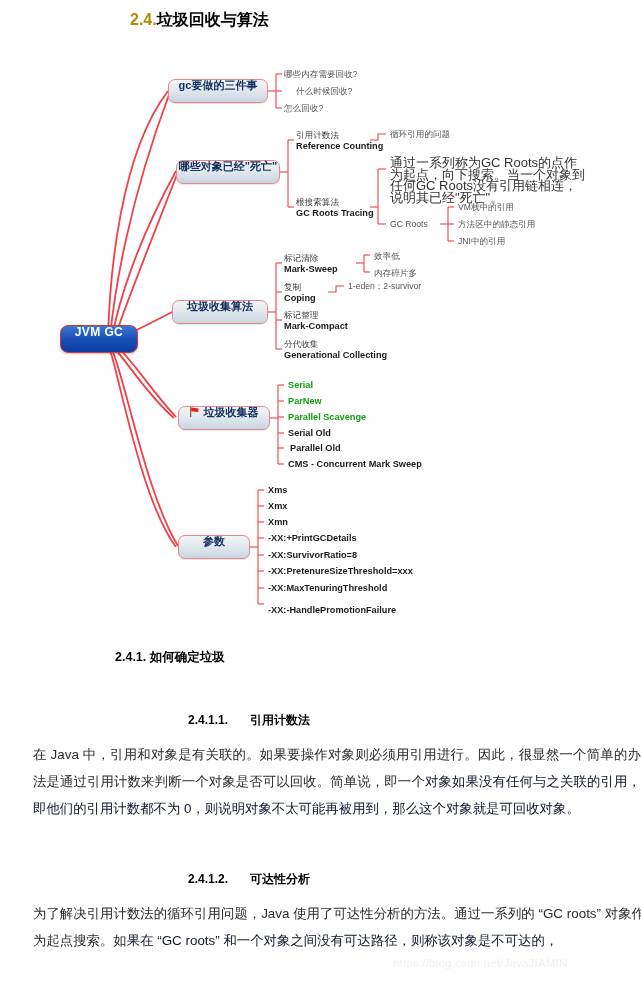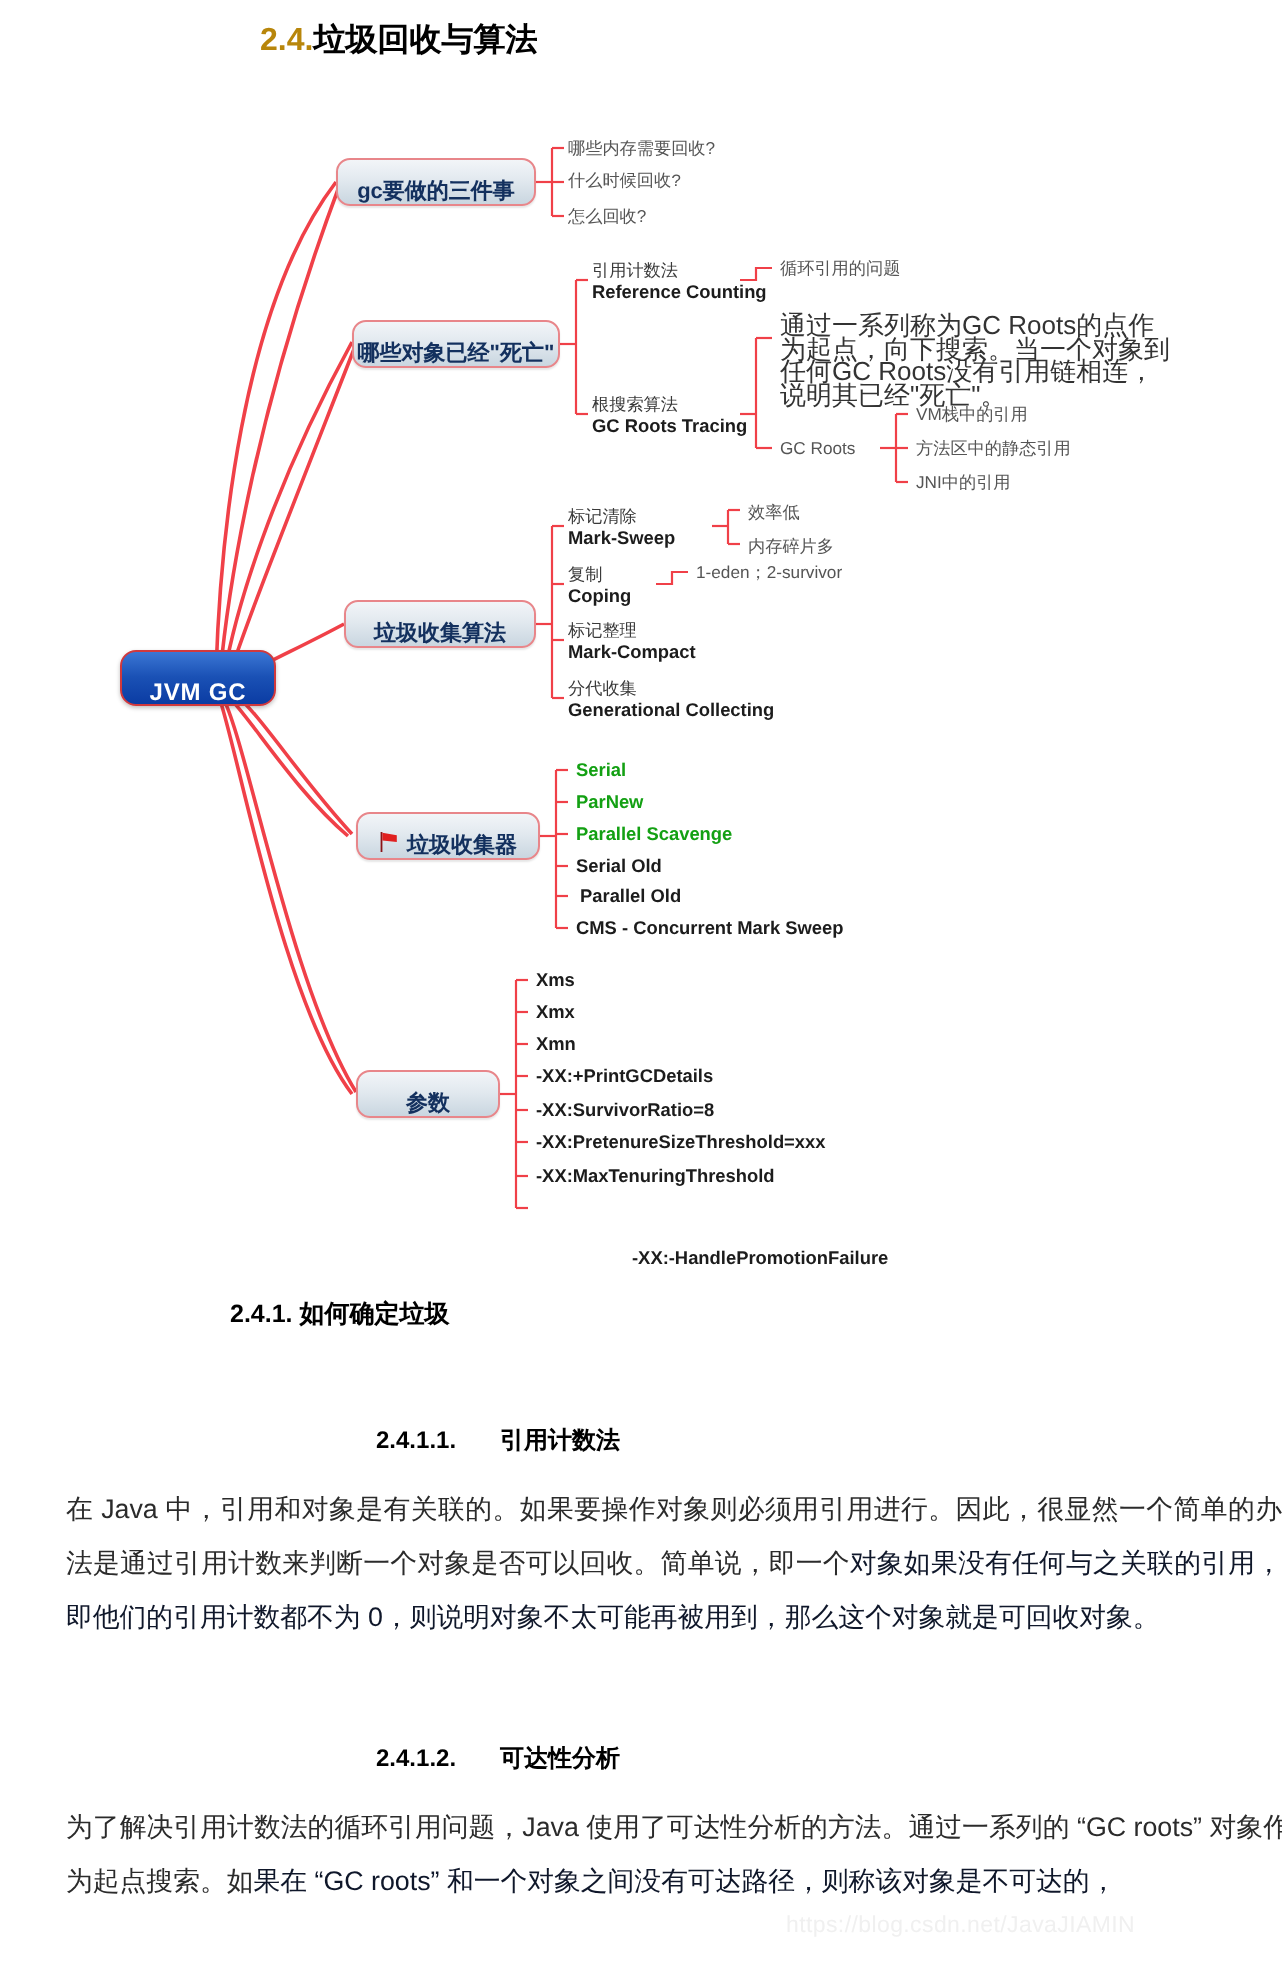--- a/index.html
+++ b/index.html
@@ -72,21 +72,21 @@
     box-sizing: border-box;
     border: 1px solid #e8868a;
     border-radius: 7px;
     background: linear-gradient(to bottom, #f2f5f8 0%, #e2e9ef 45%, #c9d6e0 100%);
     color: #13305e;
     font-size: 11px;
     font-weight: bold;
     text-align: center;
     line-height: 1;
     display: flex;
-    align-items: flex-end;
+    align-items: flex-start;
     justify-content: center;
     box-shadow: 0 1px 1px rgba(0,0,0,0.10);
     white-space: nowrap;
   }
   .node.root {
     background: linear-gradient(to bottom, #3b76d4 0%, #1a51b5 48%, #0b3ca3 100%);
     border: 1px solid #d0393d;
     color: #ffffff;
     font-size: 12px;
     letter-spacing: 0.4px;
@@ -223,21 +223,21 @@
   </svg>
 
   <div class="node root" style="left:60px; top:281px; width:78px; height:28px;">
     <span>JVM GC</span>
   </div>
 
   <div class="node" style="left:168px; top:35px; width:100px; height:24px;">
     <span>gc要做的三件事</span>
   </div>
   <div class="leaf plain" style="left:284px; top:25px;">哪些内存需要回收?</div>
-  <div class="leaf plain" style="left:284px; top:42px;font-family:Liberation Mono, monospace;">什么时候回收?</div>
+  <div class="leaf plain" style="left:296px; top:42px;">什么时候回收?</div>
   <div class="leaf plain" style="left:284px; top:59px;">怎么回收?</div>
 
   <div class="node" style="left:176px; top:116px; width:104px; height:24px;">
     <span>哪些对象已经"死亡"</span>
   </div>
 
   <div class="leaf" style="left:296px; top:86px;">
     <span class="cn">引用计数法</span>
     <span class="en">Reference Counting</span>
   </div>
@@ -301,21 +301,21 @@
   <div class="node" style="left:178px; top:491px; width:72px; height:24px;">
     <span>参数</span>
   </div>
   <div class="leaf bold" style="left:268px; top:441px;">Xms</div>
   <div class="leaf bold" style="left:268px; top:457px;">Xmx</div>
   <div class="leaf bold" style="left:268px; top:473px;">Xmn</div>
   <div class="leaf bold" style="left:268px; top:489px;">-XX:+PrintGCDetails</div>
   <div class="leaf bold" style="left:268px; top:506px;">-XX:SurvivorRatio=8</div>
   <div class="leaf bold" style="left:268px; top:522px;">-XX:PretenureSizeThreshold=xxx</div>
   <div class="leaf bold" style="left:268px; top:539px;">-XX:MaxTenuringThreshold</div>
-  <div class="leaf bold" style="left:268px; top:580px;margin-left:48px;">-XX:-HandlePromotionFailure</div>
+  <div class="leaf bold" style="left:268px; top:561px;">-XX:-HandlePromotionFailure</div>
 </div>
 
 <div class="h3" style="left:115px; top:649px;">
   <span>2.4.1.</span>
   <span>如何确定垃圾</span>
 </div>
 
 <div class="h4" style="left:188px; top:712px;">
   <span>2.4.1.1.</span><span class="gap"></span><span>引用计数法</span>
 </div>

